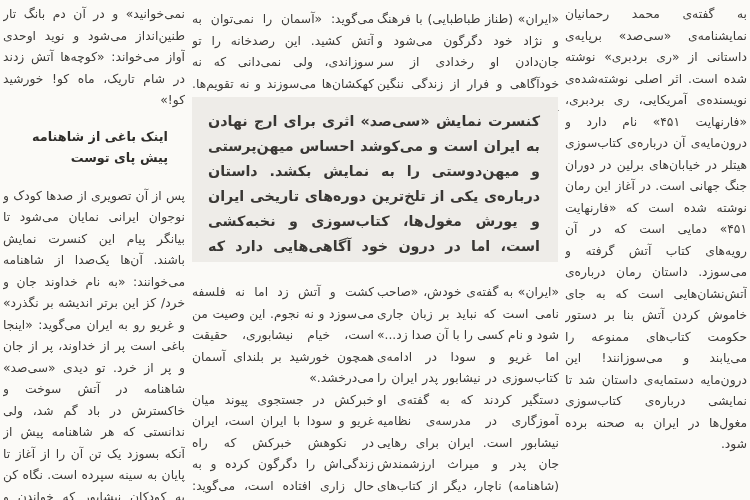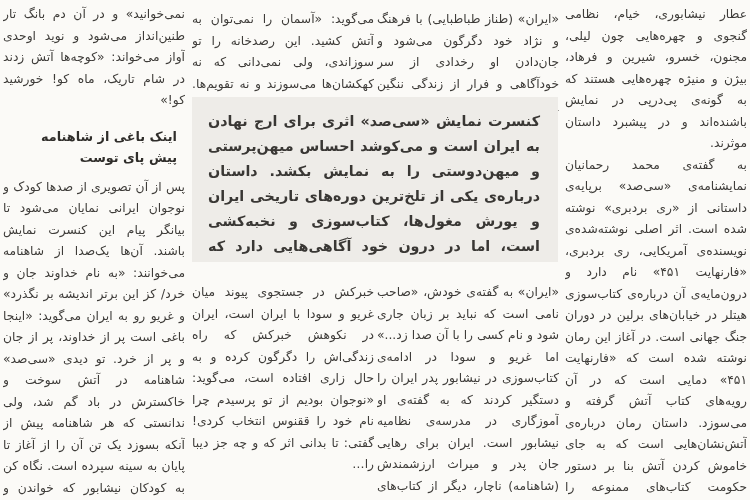--- a/index.html
+++ b/index.html
@@ -17,56 +17,56 @@
     font-size:12.3px;line-height:21.5px;text-align:justify;
   }
   .col p{margin:0;padding:0;}
   .col .pad-top{padding-top:5px;}
   .col-1{left:565px;}
   .col-2{left:377px;}
   .col-3{left:192px;}
   .col-4{left:3px;}
   .lower{position:absolute;top:278px;left:0;right:0;}
   h3.sec-head{
-    margin:8px;padding:0;font-size:12.8px;line-height:21.5px;
+    margin:17px;padding:0;font-size:12.8px;line-height:21.5px;
     font-weight:bold;color:#2f2d2a;text-align:right;
   }
   .col-4 h3.sec-head{margin-top:14px;}
   .pull-quote{
     position:absolute;left:192px;top:97px;width:366px;height:165px;
     background:#eeece8;box-sizing:border-box;
     padding:12px 18px 10px 16px;
     overflow:hidden;
   }
   .pull-quote p{
     margin:0;font-size:14.3px;line-height:25px;font-weight:bold;
     color:#393734;text-align:justify;
   }
 </style>
 </head>
 <body>
 
 <div class="page">
 
   <div class="col col-1 pad-top">
-    <p>عطار نیشابوری، خیام، نظامی گنجوی و چهره‌هایی چون لیلی، مجنون، خسرو، شیرین و فرهاد، بیژن و منیژه چهره‌هایی هستند که به گونه‌ی پی‌درپی در نمایش باشنده‌اند و در پیشبرد داستان موثرند.</p>
     <p>به گفته‌ی محمد رحمانیان نمایشنامه‌ی «سی‌صد» برپایه‌ی داستانی از «ری بردبری» نوشته شده است. اثر اصلی نوشته‌شده‌ی نویسنده‌ی آمریکایی، ری بردبری، «فارنهایت ۴۵۱» نام دارد و درون‌مایه‌ی آن درباره‌ی کتاب‌سوزی هیتلر در خیابان‌های برلین در دوران جنگ جهانی است. در آغاز این رمان نوشته شده است که «فارنهایت ۴۵۱» دمایی است که در آن رویه‌های کتاب آتش گرفته و می‌سوزد. داستان رمان درباره‌ی آتش‌نشان‌هایی است که به جای خاموش کردن آتش بنا بر دستور حکومت کتاب‌های ممنوعه را می‌یابند و می‌سوزانند! این درون‌مایه دستمایه‌ی داستان شد تا نمایشی درباره‌ی کتاب‌سوزی مغول‌ها در ایران به صحنه برده شود.</p>
 
   </div>
 
   <div class="col col-2">
     <p class="pad-top">«ایران» (طناز طباطبایی) با فرهنگ و نژاد خود دگرگون می‌شود و جان‌دادن او رخدادی از سر خودآگاهی و فرار از زندگی ننگین پیشین است.</p>
     <div class="lower">
       <p>«ایران» به گفته‌ی خودش، «صاحب نامی است که نباید بر زبان جاری شود و نام کسی را با آن صدا زد...» اما غریو و سودا در ادامه‌ی کتاب‌سوزی در نیشابور پدر ایران را دستگیر کردند که به گفته‌ی او آموزگاری در مدرسه‌ی نظامیه نیشابور است. ایران برای رهایی جان پدر و میراث ارزشمندش (شاهنامه) ناچار، دیگر از کتاب‌های بی‌شمار…</p>
     </div>
   </div>
 
   <div class="col col-3">
     <p class="pad-top">می‌گوید: «آسمان را نمی‌توان به آتش کشید. این رصدخانه را تو سوزاندی، ولی نمی‌دانی که نه کهکشان‌ها می‌سوزند و نه تقویم‌ها. فیلسوف و منجم را می‌توان</p>
     <div class="lower">
+      <p>کشت و آتش زد اما نه فلسفه می‌سوزد و نه نجوم. این وصیت من است، خیام نیشابوری، حقیقت همچون خورشید بر بلندای آسمان می‌درخشد.»</p>
       <p>خبرکش در جستجوی پیوند میان غریو و سودا با ایران است، ایران در نکوهش خبرکش که راه زندگی‌اش را دگرگون کرده و به حال زاری افتاده است، می‌گوید: «نوجوان بودیم از تو پرسیدم چرا نام خود را ققنوس انتخاب کردی! گفتی: تا بدانی اثر که و چه جز دیبا را…</p>
     </div>
   </div>
 
   <div class="col col-4 pad-top">
     <p>نمی‌خوانید» و در آن دم بانگ تار طنین‌انداز می‌شود و نوید اوحدی آواز می‌خواند: «کوچه‌ها آتش زدند در شام تاریک، ماه کو! خورشید کو!»</p>
     <h3 class="sec-head">اینک باغی از شاهنامه پیش پای توست</h3>
     <p>پس از آن تصویری از صدها کودک و نوجوان ایرانی نمایان می‌شود تا بیانگر پیام این کنسرت نمایش باشند. آن‌ها یک‌صدا از شاهنامه می‌خوانند: «به نام خداوند جان و خرد/ کز این برتر اندیشه بر نگذرد» و غریو رو به ایران می‌گوید: «اینجا باغی است پر از خداوند، پر از جان و پر از خرد. تو دیدی «سی‌صد» شاهنامه در آتش سوخت و خاکسترش در باد گم شد، ولی ندانستی که هر شاهنامه پیش از آنکه بسوزد یک تن آن را از آغاز تا پایان به سینه سپرده است. نگاه کن به کودکان نیشابور که خواندن و نوشتن می‌دانستند و جای امنی برای آن ساختند. اینک «سی‌صد» پهلوان شاهنامه‌خوان در انتظار تواند. بگذار کتاب‌ها بسوزند اینک باغی از شاهنامه پیش روی توست…</p>
   </div>
 

